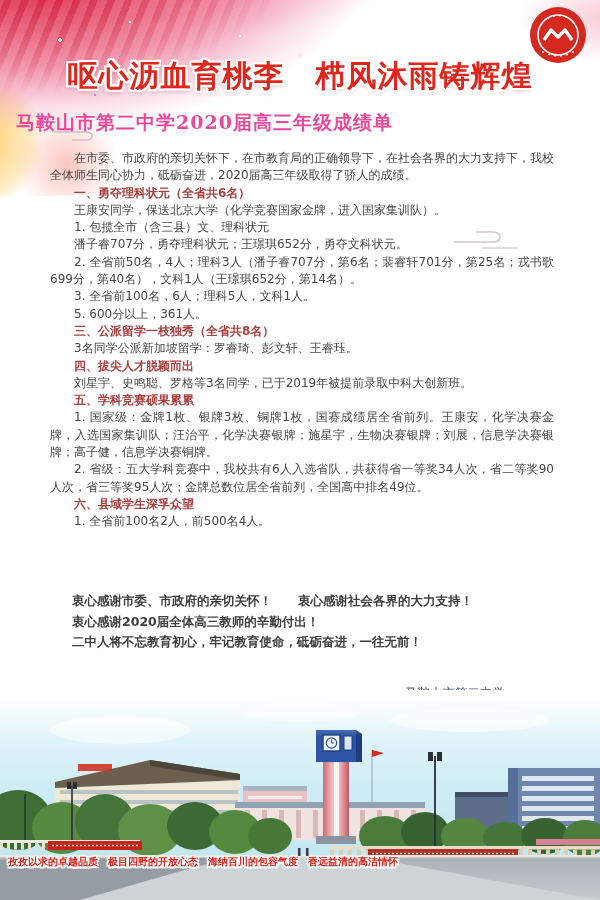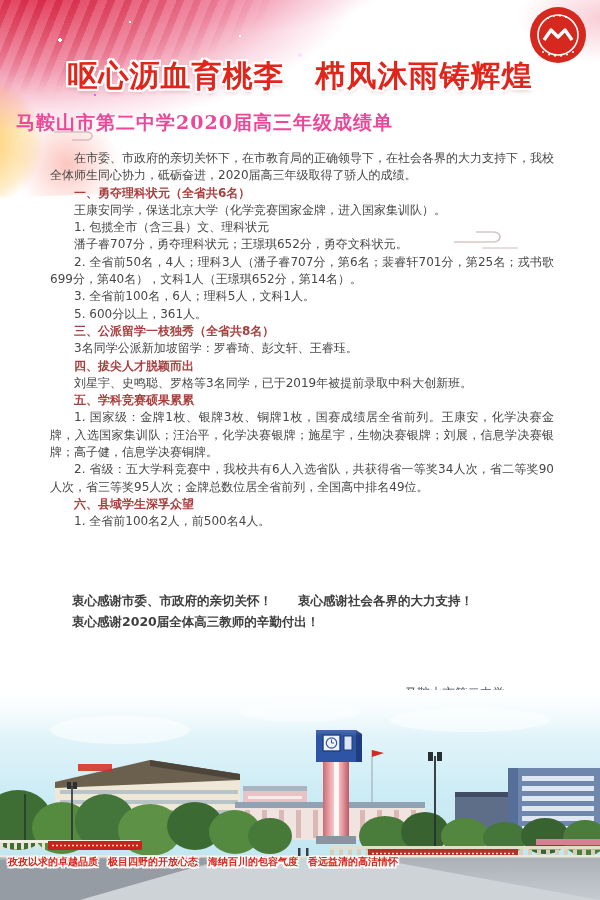--- a/index.html
+++ b/index.html
@@ -161,20 +161,21 @@
     <p class="h">六、县域学生深孚众望</p>
     <p>1. 全省前100名2人，前500名4人。</p>
   </div>
 
   <div class="thanks">
     <div class="trow">
       <span class="cell-left">衷心感谢市委、市政府的亲切关怀！</span>
       <span>衷心感谢社会各界的大力支持！</span>
     </div>
     <div>衷心感谢2020届全体高三教师的辛勤付出！</div>
+    <div>二中人将不忘教育初心，牢记教育使命，砥砺奋进，一往无前！</div>
   </div>
 
   <div class="signature">
     <div>马鞍山市第二中学</div>
     <div>2020年7月23日</div>
   </div>
 
   <div class="photo">
     <svg width="600" height="210" viewBox="0 0 600 210">
       <defs>

